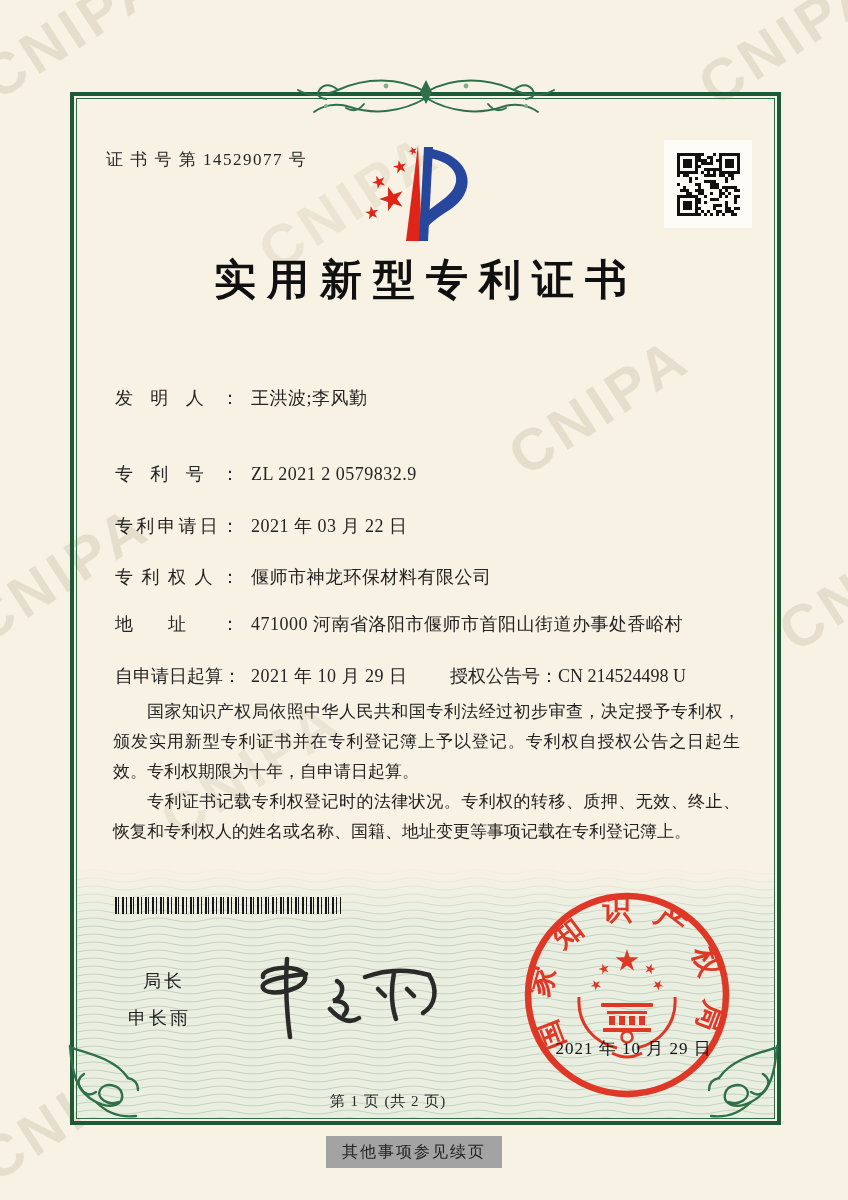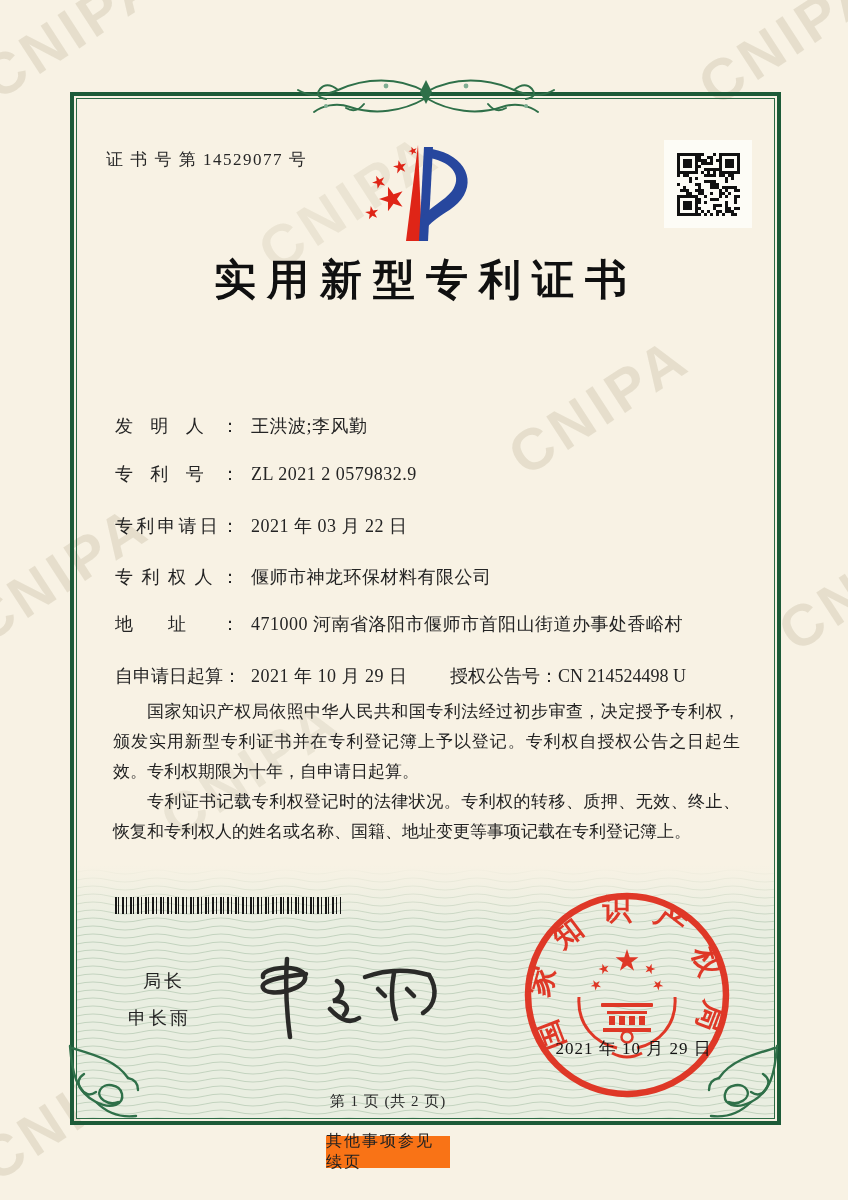--- a/index.html
+++ b/index.html
@@ -33,40 +33,40 @@
            letter-spacing:1.5px;color:#262626;}
   .logo{position:absolute;left:358px;top:141px;z-index:3;}
   .qr-box{position:absolute;left:664px;top:140px;width:88px;height:88px;background:#fdfcf6;
           z-index:3;display:flex;align-items:center;justify-content:center;}
   .title{position:absolute;left:71px;width:710px;top:252px;z-index:3;text-align:center;
          font-size:42px;font-weight:700;letter-spacing:11px;color:#101010;}
   
   .row{position:absolute;left:115px;z-index:3;font-size:18px;color:#242424;white-space:nowrap;}
   .flabel{display:inline-block;width:124px;text-align:justify;text-align-last:justify;}
   .fvalue{margin-left:12px;letter-spacing:0.5px;}
-  .r1{top:358px;} .r2{top:414px;font-family:Liberation Serif, serif;} .r3{top:462px;} .r4{top:514px;} .r5{top:565px;}
+  .r1{top:358px;} .r2{top:386px;font-family:Liberation Serif, serif;} .r3{top:462px;} .r4{top:514px;} .r5{top:565px;}
   .r6{top:612px;} .r7{top:664px;}
   .grant2{position:absolute;left:335px;top:0;}
   .bodytext{position:absolute;left:113px;top:697px;width:627px;z-index:3;font-size:17px;
             line-height:30px;text-align:justify;color:#222;}
   .bodytext p{margin:0;text-indent:2em;}
   
   .barcode{position:absolute;left:115px;top:897px;width:226px;height:17px;z-index:4;
     background:repeating-linear-gradient(90deg,#161616 0 2px,transparent 2px 3px,
       #161616 3px 4px,transparent 4px 7px,#161616 7px 9px,transparent 9px 11px,
       #161616 11px 12px,transparent 12px 15px);}
   .sgr-title{position:absolute;left:128px;top:969px;z-index:4;font-size:18px;letter-spacing:3px;margin-left:15px;}
   .sgr-name{position:absolute;left:128px;top:1006px;z-index:4;font-size:18px;letter-spacing:3px;}
   .signature{position:absolute;left:245px;top:945px;z-index:4;}
   .seal{position:absolute;left:517px;top:885px;z-index:5;opacity:.93;}
   .seal-date{position:absolute;left:521px;top:1037px;width:225px;z-index:6;font-size:17px;
              letter-spacing:1px;color:#141414;text-align:center;white-space:nowrap;}
   .pagenum{position:absolute;left:58px;width:660px;top:1092px;z-index:4;text-align:center;
            font-size:15px;color:#2a2a2a;letter-spacing:1px;}
-  .cont-box{position:absolute;left:326px;top:1136px;width:124px;height:32px;background:#f97316;
+  .cont-box{position:absolute;left:326px;top:1136px;width:176px;height:32px;background:#a3a3a3;
             z-index:3;display:flex;align-items:center;justify-content:center;font-size:16px;
             letter-spacing:2px;color:#222;}
 </style>
 </head>
 <body>
 
 <svg width="0" height="0" style="position:absolute" aria-hidden="true">
   <defs>
     <path id="star" d="M0,-1 L0.2245,-0.309 L0.951,-0.309 L0.363,0.118 L0.588,0.809 L0,0.382 L-0.588,0.809 L-0.363,0.118 L-0.951,-0.309 L-0.2245,-0.309 Z"></path>
   </defs>

